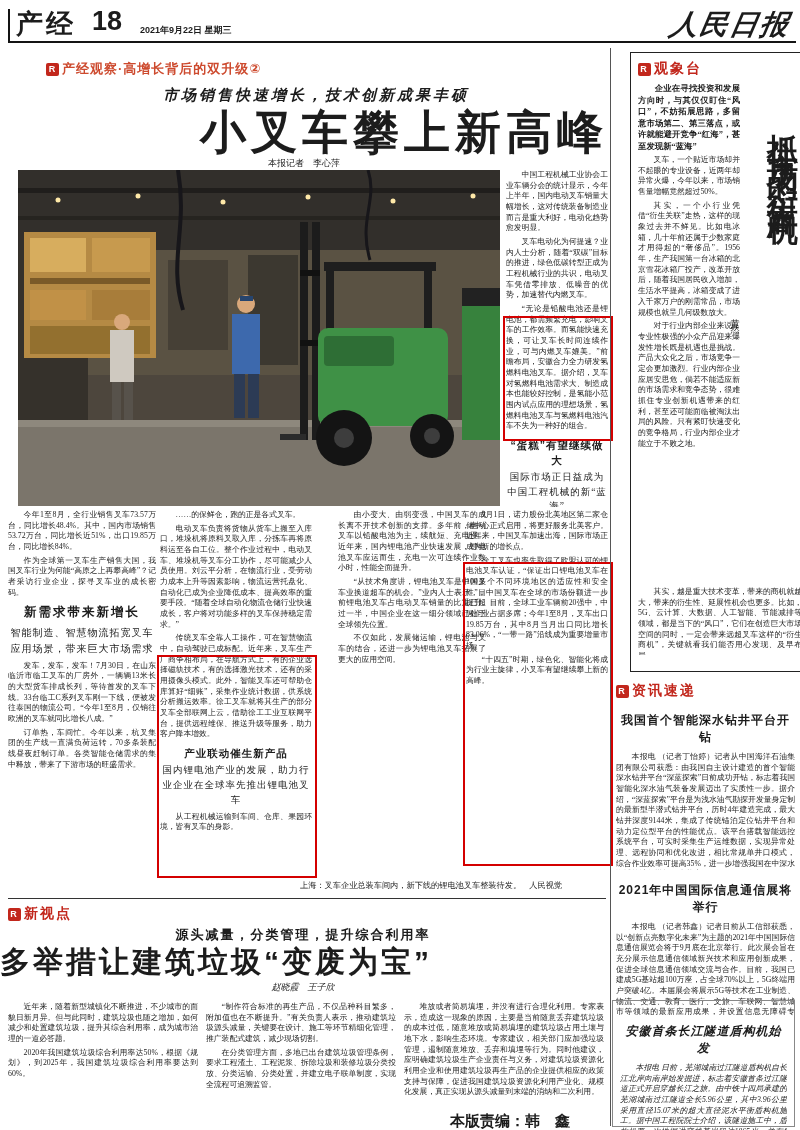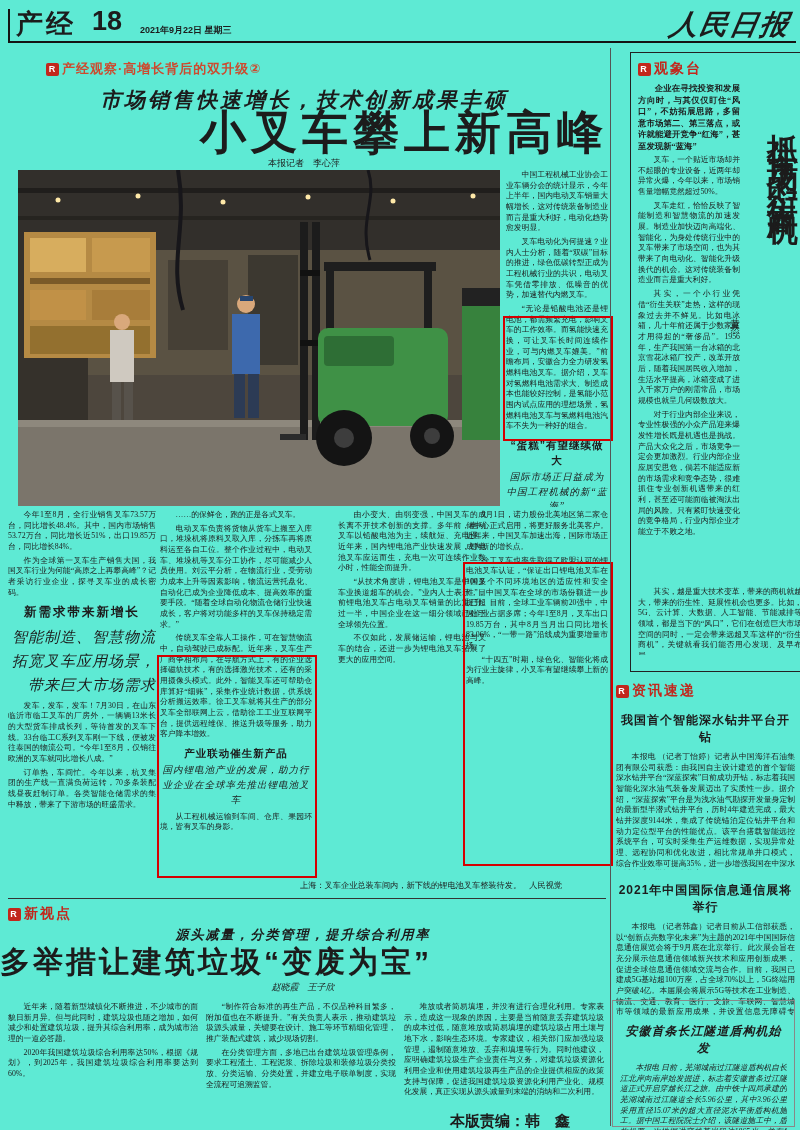--- a/index.html
+++ b/index.html
@@ -1,55 +1,55 @@
 <!DOCTYPE html>
 <html><head>
 <meta charset="utf-8">
 <style>
   html,body{margin:0;padding:0;background:#e9e8e4;}
-  #page{position:relative;width:800px;height:1130px;background:#5eead4;overflow:hidden;
+  #page{position:relative;width:800px;height:1130px;background:#ffffff;overflow:hidden;
         font-family:"Liberation Serif","DejaVu Serif",serif;color:#1c1c1c;}
   .sans{font-family:"Liberation Sans","DejaVu Sans",sans-serif;}
   .small{font-size:7.8px;line-height:1.37;text-align:justify;}
   .small p{margin:0 0 3px;text-indent:2em;}
   .lead{font-weight:bold;font-size:8.4px;}
   
   .mh-section{position:absolute;left:16px;top:6px;font-weight:900;font-size:27px;letter-spacing:3px;}
   .mh-page{position:absolute;left:92px;top:6px;font-weight:700;font-size:27px;}
   .mh-date{position:absolute;left:140px;top:24px;font-size:9px;font-weight:bold;}
   .brand{position:absolute;right:10px;top:6px;font-size:28px;font-weight:900;font-style:italic;
          transform:skewX(-10deg);letter-spacing:2px;}
   .mh-rule{position:absolute;left:8px;width:788px;top:41px;height:2px;background:#141414;}
   .mh-hook{position:absolute;left:8px;top:9px;width:2px;height:33px;background:#141414;}
   
   .badge{display:inline-block;width:13px;height:13px;background:#c2271c;color:#fff;
          font:bold 9px/13px "Liberation Sans",sans-serif;text-align:center;border-radius:2px;
          margin-right:3px;vertical-align:1px;}
   .kicker{position:absolute;left:46px;top:60px;color:#cd4a2e;font-weight:bold;font-size:13px;letter-spacing:1px;}
   .sechead{color:#c2271c;font-weight:bold;font-size:14px;letter-spacing:2px;}
   
-  .dek{position:absolute;left:0;top:86px;width:608px;text-align:center;font-style:italic;
-       font-weight:600;font-size:21px;letter-spacing:3px;}
+  .dek{position:absolute;left:12px;top:86px;width:608px;text-align:center;font-style:italic;
+       font-weight:600;font-size:15px;letter-spacing:3px;}
   .headline{position:absolute;left:0;top:102px;width:608px;text-align:right;font-weight:900;
             font-size:46px;letter-spacing:5px;}
   .byline{position:absolute;left:0;top:157px;width:608px;text-align:center;font-size:9px;}
   
   .photo{position:absolute;left:18px;top:170px;width:482px;height:336px;background:#4d463d;}
   .sidecol{position:absolute;left:506px;top:170px;width:102px;height:337px;overflow:hidden;}
   .subblock{text-align:center;margin:6px 0 4px;}
   .subblock .st{font-weight:bold;font-size:10.5px;font-family:"Liberation Sans",sans-serif;letter-spacing:1px;}
-  .subblock .sd{font-style:italic;font-size:9.5px;line-height:1.55;letter-spacing:1px;margin-top:3px;}
+  .subblock .sd{font-size:9.5px;line-height:1.55;letter-spacing:1px;margin-top:3px;}
   
   .bcol{position:absolute;top:510px;overflow:hidden;}
   .c1{left:8px;width:148px;height:384px;}
   .c2{left:160px;width:152px;height:384px;}
   .c3{left:314px;width:148px;height:366px;margin-left:24px;}
   .c4{left:466px;width:142px;height:366px;}
   .bigsub .st{font-size:12.5px;letter-spacing:2px;}
-  .bigsub .sd{font-size:15px;line-height:1.6;text-align:right;}
+  .bigsub .sd{font-size:10px;line-height:1.6;}
   .caption{position:absolute;left:300px;top:880px;width:308px;height:15px;font-size:8.2px;
            overflow:hidden;text-align:justify;}
   
   .hl{position:absolute;border:2px solid #d40000;pointer-events:none;}
   .hlA{left:503px;top:316px;width:106px;height:121px;}
   .hlB{left:157px;top:655px;width:156px;height:219px;}
   .hlC{left:463px;top:562px;width:146px;height:300px;}
   
   .vdiv{position:absolute;left:610px;top:48px;width:1px;height:1078px;background:#555;}
   .gxt{position:absolute;left:614px;top:52px;width:180px;height:620px;border:1.5px solid #222;
@@ -66,21 +66,21 @@
             font-family:"Liberation Sans",sans-serif;margin:12px 0 6px;}
   .zx-body1{height:118px;overflow:hidden;}
   .zx-body2{height:94px;overflow:hidden;}
   .item3{position:absolute;left:612px;top:1000px;width:183px;height:127px;border:1px solid #888;
          box-sizing:border-box;padding:18px 7px;font-style:italic;}
   .item3 .zx-title{margin:4px 0 6px;}
   .zx-body3{height:82px;overflow:hidden;}
   
   .nv-rule{position:absolute;left:8px;top:898px;width:598px;height:1px;background:#333;}
   .nv-head{position:absolute;left:8px;top:905px;}
-  .nv-dek{position:absolute;left:0;top:926px;width:606px;text-align:center;font-style:italic;
+  .nv-dek{position:absolute;left:0;top:926px;width:606px;text-align:center;
           font-weight:600;font-size:13px;letter-spacing:2px;}
   .nv-headline{position:absolute;left:0;top:942px;width:606px;font-weight:900;
                font-size:30px;letter-spacing:3px;}
   .nv-byline{position:absolute;left:0;top:981px;width:606px;text-align:center;font-size:9px;font-style:italic;}
   .ncol{position:absolute;top:1002px;height:124px;overflow:hidden;}
   .n1{left:8px;width:190px;}
   .n2{left:206px;width:190px;}
   .n3{left:404px;width:200px;height:106px;}
   .editor{position:absolute;left:420px;top:1112px;width:180px;text-align:center;
           font-weight:bold;font-size:15px;}
@@ -214,21 +214,20 @@
   <div class="vdiv"></div>
 
   <div class="gxt">
     <div class="sechead sans">
       <span class="badge">R</span><span>观象台</span>
     </div>
     <div class="gxt-flex">
       <div class="gxt-text small">
         <p class="lead">企业在寻找投资和发展方向时，与其仅仅盯住“风口”，不妨拓展思路，多留意市场第二、第三落点，或许就能避开竞争“红海”，甚至发现新“蓝海”</p>
         <p>叉车，一个贴近市场却并不起眼的专业设备，近两年却异常火爆，今年以来，市场销售量增幅竟然超过50%。</p>
-        <p>叉车走红，恰恰反映了智能制造和智慧物流的加速发展。制造业加快迈向高端化、智能化，为身处传统行业中的叉车带来了市场空间，也为其带来了向电动化、智能化升级换代的机会。这对传统装备制造业而言是重大利好。</p>
         <p>其实，一个小行业凭借“衍生关联”走热，这样的现象过去并不鲜见。比如电冰箱，几十年前还属于少数家庭才用得起的“奢侈品”。1956年，生产我国第一台冰箱的北京雪花冰箱厂投产，改革开放后，随着我国居民收入增加，生活水平提高，冰箱变成了进入千家万户的刚需常品，市场规模也就呈几何级数放大。</p>
         <p>对于行业内部企业来说，专业性极强的小众产品迎来爆发性增长既是机遇也是挑战。产品大众化之后，市场竞争一定会更加激烈。行业内部企业应居安思危，倘若不能适应新的市场需求和竞争态势，很难抓住专业创新机遇带来的红利，甚至还可能面临被淘汰出局的风险。只有紧盯快速变化的竞争格局，行业内部企业才能立于不败之地。</p>
       </div>
       <div class="gxt-vh">
         <div class="vh">抓住市场的『衍生商机』</div>
         <div class="gxt-author">黄然</div>
       </div>
     </div>
     <div class="gxt-bottom small">
       <p>其实，越是重大技术变革，带来的商机就越大，带来的衍生性、延展性机会也更多。比如，5G、云计算、大数据、人工智能、节能减排等领域，都是当下的“风口”，它们在创造巨大市场空间的同时，一定会带来远超叉车这样的“衍生商机”，关键就看我们能否用心发现、及早布局。</p>

